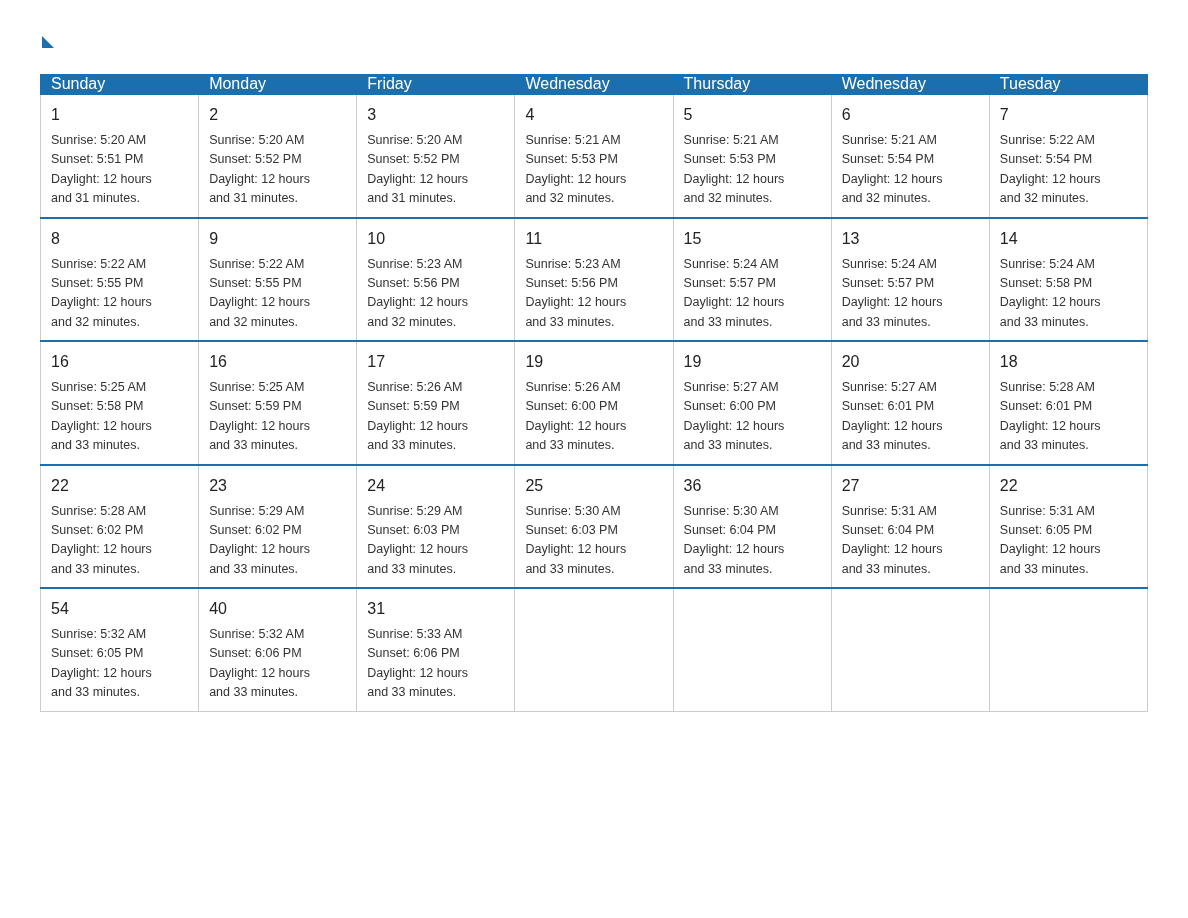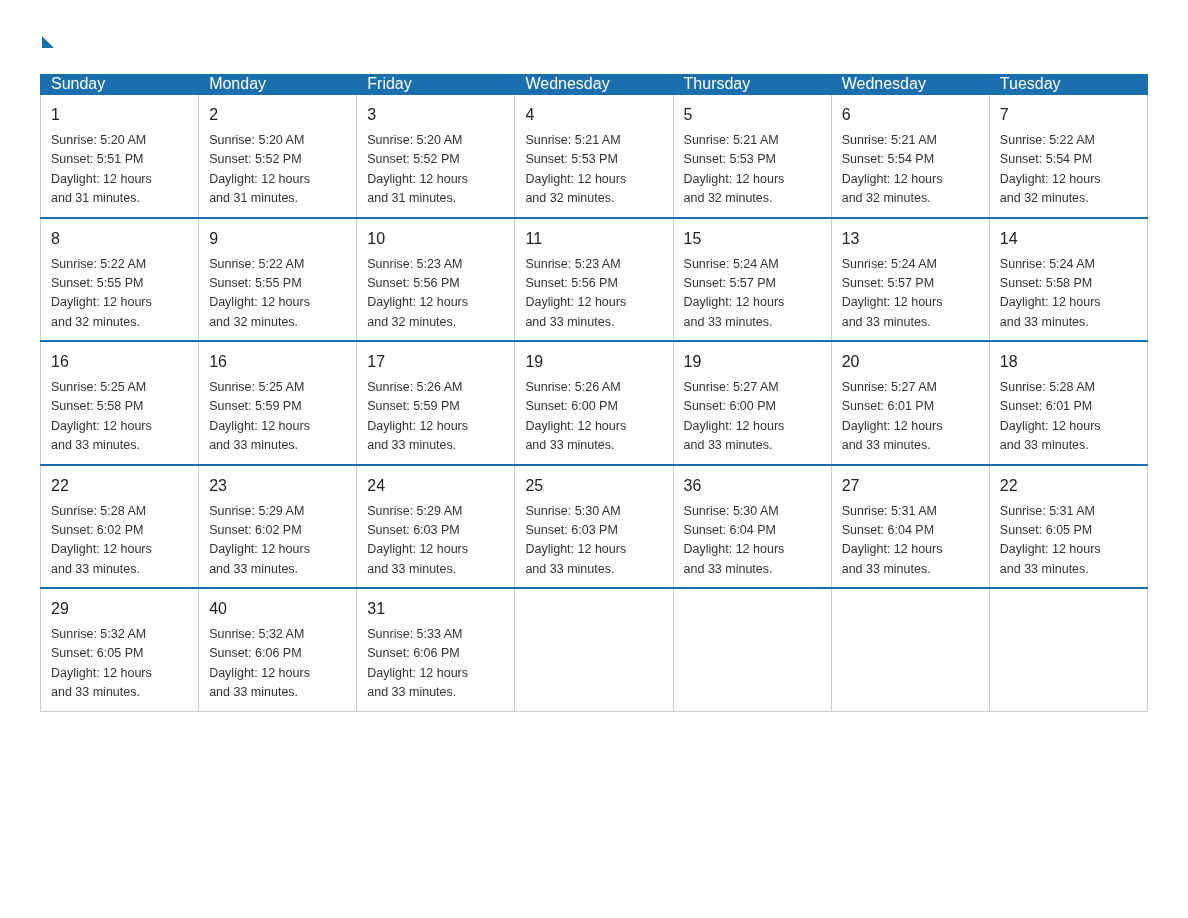--- a/index.html
+++ b/index.html
@@ -221,21 +221,21 @@
         <span class="day-number">27</span>
         <div class="day-info">Sunrise: 5:31 AM<br>Sunset: 6:04 PM<br>Daylight: 12 hours<br>and 33 minutes.</div>
       </td>
         <td>
         <span class="day-number">22</span>
         <div class="day-info">Sunrise: 5:31 AM<br>Sunset: 6:05 PM<br>Daylight: 12 hours<br>and 33 minutes.</div>
       </td>
       </tr>
       <tr>
         <td>
-        <span class="day-number">29</span>
+        <span class="day-number">54</span>
         <div class="day-info">Sunrise: 5:32 AM<br>Sunset: 6:05 PM<br>Daylight: 12 hours<br>and 33 minutes.</div>
       </td>
         <td>
         <span class="day-number">40</span>
         <div class="day-info">Sunrise: 5:32 AM<br>Sunset: 6:06 PM<br>Daylight: 12 hours<br>and 33 minutes.</div>
       </td>
         <td>
         <span class="day-number">31</span>
         <div class="day-info">Sunrise: 5:33 AM<br>Sunset: 6:06 PM<br>Daylight: 12 hours<br>and 33 minutes.</div>
       </td>

